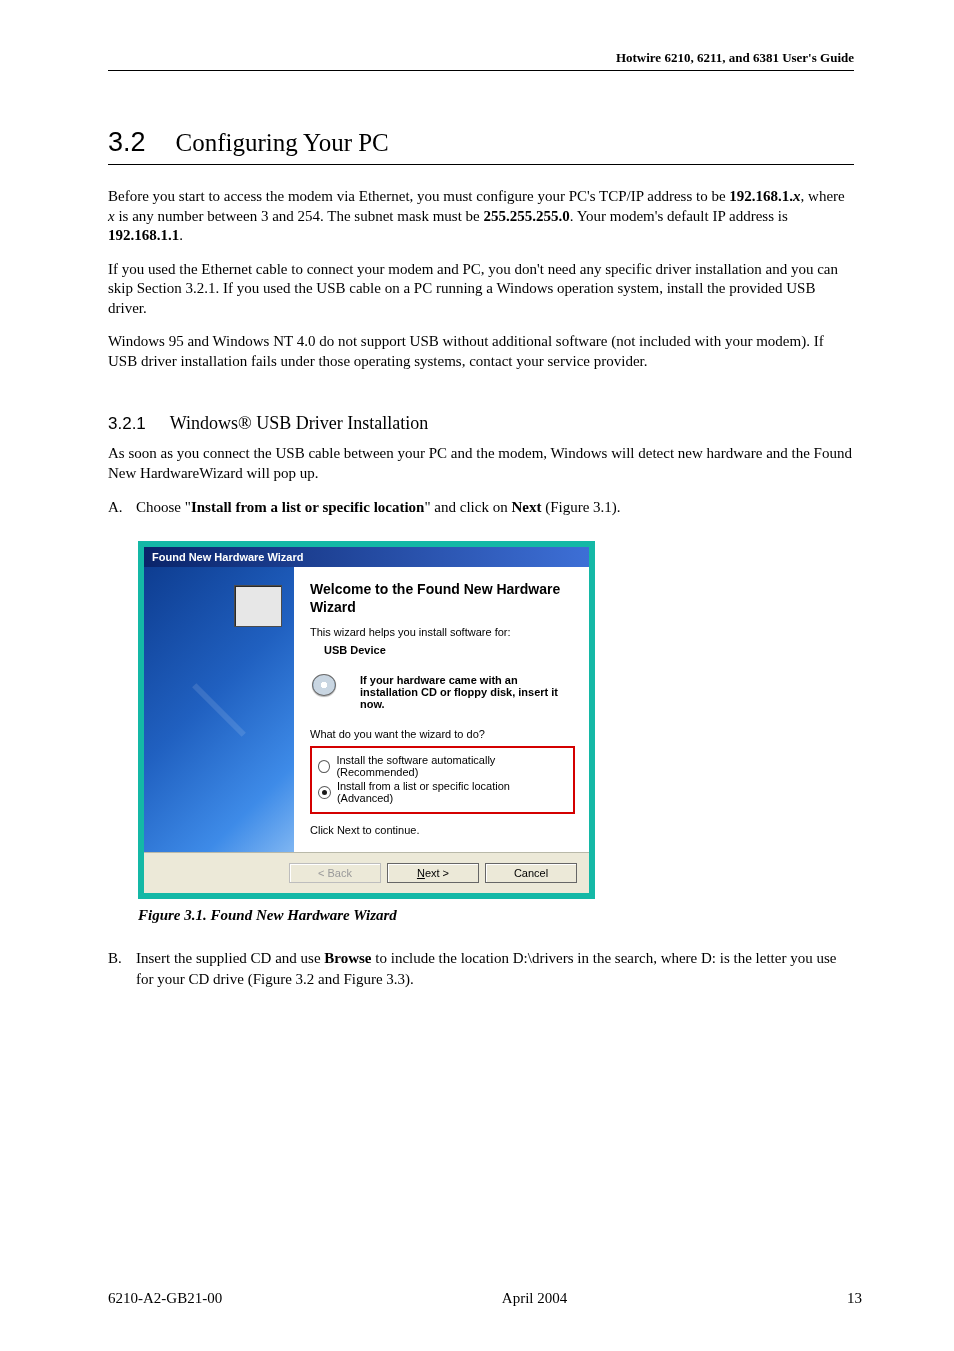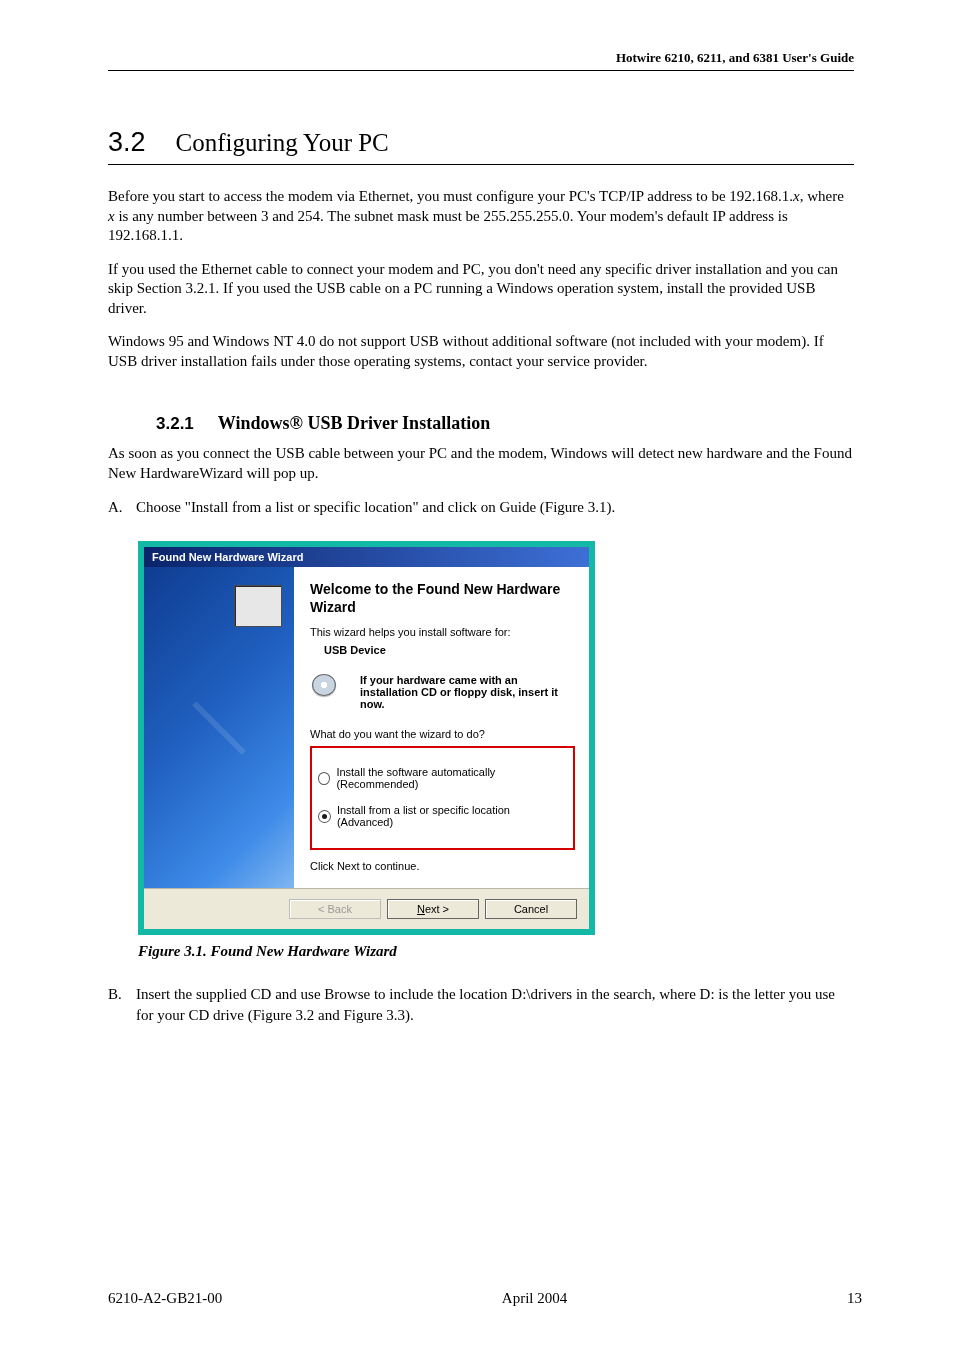--- a/index.html
+++ b/index.html
@@ -38,29 +38,28 @@
     margin-right: 30px;
   }
   .h1-title {
     font-size: 25px;
   }
   p.body {
     font-size: 15px;
     line-height: 1.3;
     margin: 0 0 14px 0;
   }
-  .bold { font-weight: normal; }
+  .bold { font-weight: bold; }
   .italic { font-style: italic; }
   .h2-row {
     display: flex;
     align-items: baseline;
     margin-top: 42px;
     margin-bottom: 10px;
-    font-weight: bold;
-    margin-left: 48px;
+    font-weight: normal;
   }
   .h2-num {
     font-size: 17px;
     font-family: Arial, Helvetica, sans-serif;
     margin-right: 24px;
   }
   .h2-title {
     font-size: 18px;
   }
   .list-item {
@@ -158,21 +157,21 @@
   }
   .wiz-redbox {
     border: 2px solid #d40000;
     padding: 4px 6px 6px 6px;
     margin: 4px 0 10px 0;
   }
   .radio-row {
     display: flex;
     align-items: center;
     gap: 6px;
-    margin: 14px 0;
+    margin: 2px 0;
   }
   .radio {
     width: 11px;
     height: 11px;
     border: 1px solid #5a5a5a;
     border-radius: 50%;
     display: inline-flex;
     align-items: center;
     justify-content: center;
     background: #fff;
@@ -240,21 +239,21 @@
   <div class="h2-row">
     <span class="h2-num">3.2.1</span>
     <span class="h2-title">Windows® USB Driver Installation</span>
   </div>
 
   <p class="body">As soon as you connect the USB cable between your PC and the modem, Windows will detect new hardware and the Found New HardwareWizard will pop up.</p>
 
   <div class="list-item">
     <div class="list-marker">A.</div>
     <div>
-      <span>Choose "</span><span class="bold">Install from a list or specific location</span><span>" and click on </span><span class="bold">Guide</span><span> (Figure 3.1).</span>
+      <span>Choose "</span><span class="bold">Install from a list or specific location</span><span>" and click on </span><span class="bold">Next</span><span> (Figure 3.1).</span>
     </div>
   </div>
 
   <div class="figure-wrap">
     <div class="wizard">
       <div class="wiz-titlebar">Found New Hardware Wizard</div>
       <div class="wiz-body">
         <div class="wiz-left">
           <div class="wiz-left-icon"></div>
           <div class="wiz-left-diag"></div>

